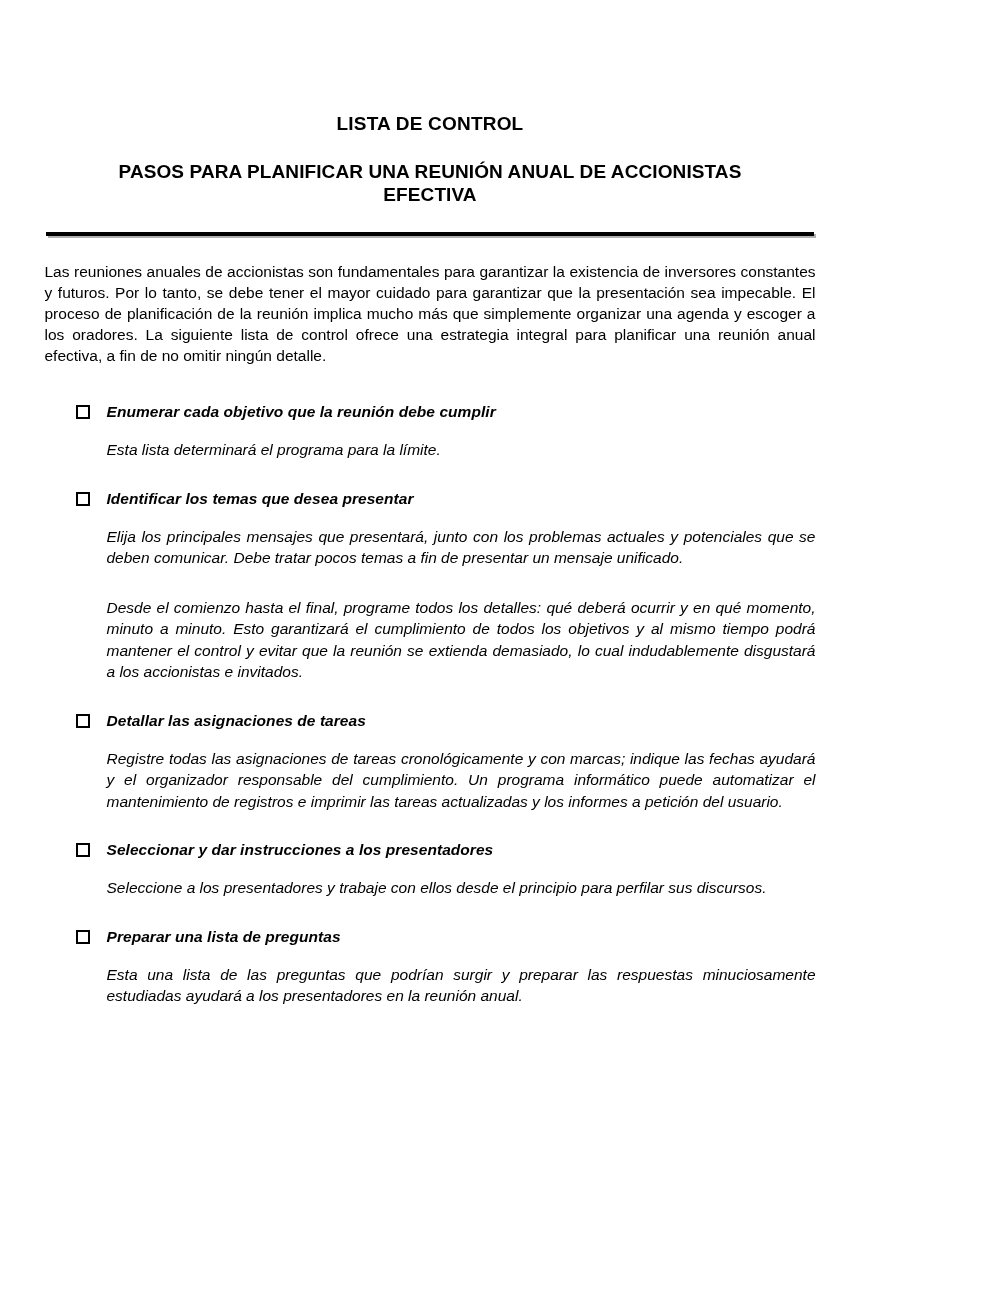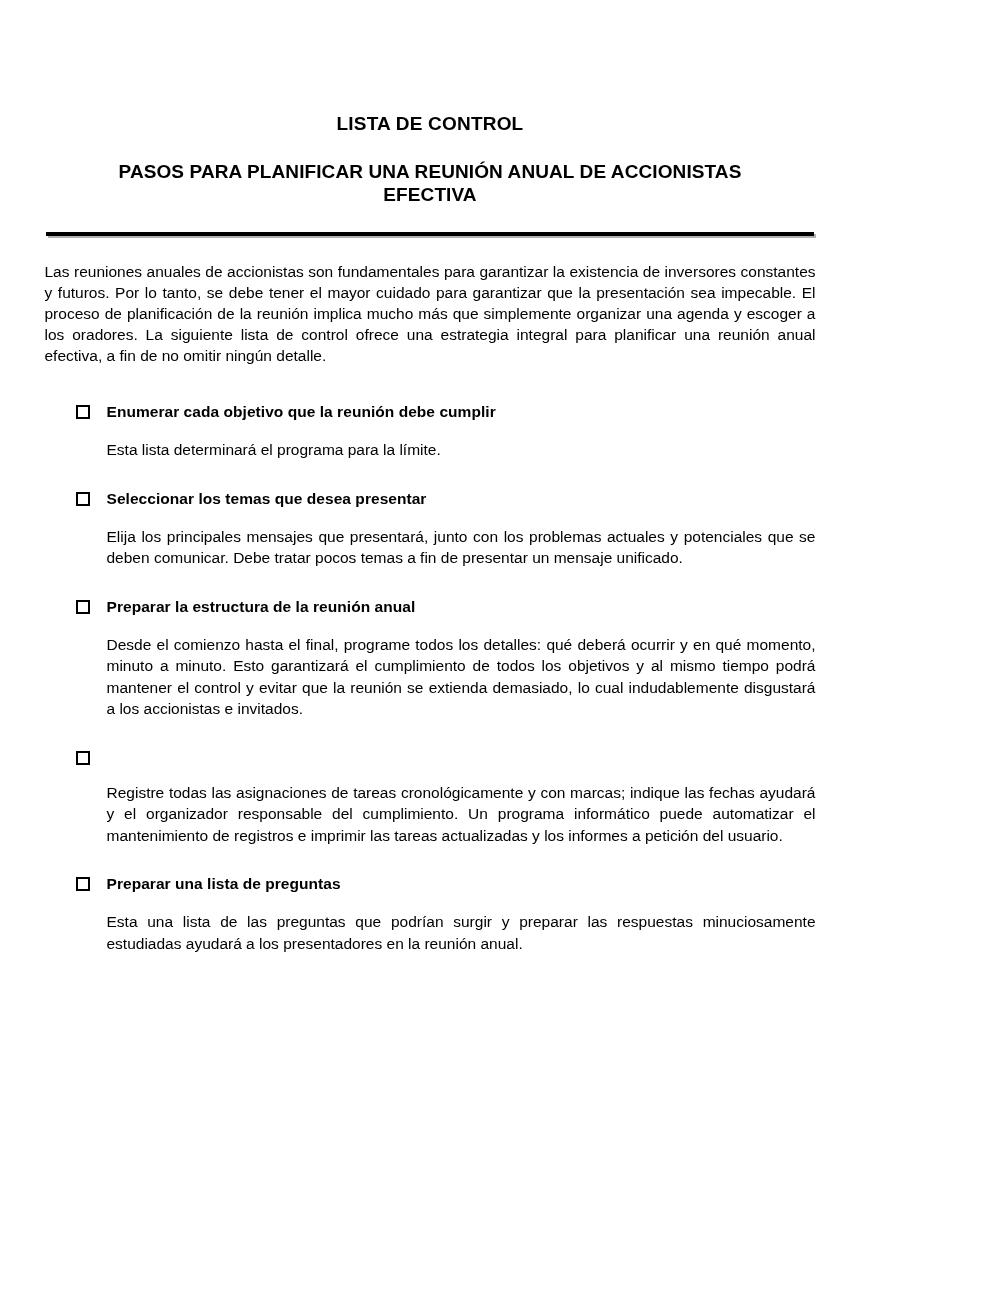--- a/index.html
+++ b/index.html
@@ -73,20 +73,21 @@
   .checklist {
     margin: 36px auto 0 auto;
     width: 771px;
     padding: 0;
     list-style: none;
   }
 
   .check-item {
     margin: 0 0 28px 0;
     padding: 0;
+    font-style: italic;
   }
 
   .check-item:last-child {
     margin-bottom: 14px;
   }
 
   .check-head {
     display: flex;
     align-items: flex-start;
     padding-left: 31px;
@@ -149,36 +150,40 @@
       <li class="check-item">
         <div class="check-head">
           <span class="checkbox"></span>
           <span class="check-head-text">Enumerar cada objetivo que la reunión debe cumplir</span>
         </div>
         <p class="check-body">Esta lista determinará el programa para la límite.</p>
       </li>
       <li class="check-item">
         <div class="check-head">
           <span class="checkbox"></span>
-          <span class="check-head-text">Seleccionar los temas que desea presentar</span>
+          <span class="check-head-text">Identificar los temas que desea presentar</span>
         </div>
         <p class="check-body">Elija los principales mensajes que presentará, junto con los problemas actuales y potenciales que se deben comunicar. Debe tratar pocos temas a fin de presentar un mensaje unificado.</p>
       </li>
       <li class="check-item">
-        <div class="check-head">
-          <span class="checkbox"></span>
-          <span class="check-head-text">Preparar la estructura de la reunión anual</span>
-        </div>
         <p class="check-body">Desde el comienzo hasta el final, programe todos los detalles: qué deberá ocurrir y en qué momento, minuto a minuto.  Esto garantizará el cumplimiento de todos los objetivos y al mismo tiempo podrá mantener el control y evitar que la reunión se extienda demasiado, lo cual indudablemente disgustará a los accionistas e invitados.</p>
       </li>
       <li class="check-item">
         <div class="check-head">
           <span class="checkbox"></span>
+          <span class="check-head-text">Detallar las asignaciones de tareas</span>
         </div>
         <p class="check-body">Registre todas las asignaciones de tareas cronológicamente y con marcas; indique las fechas ayudará y el organizador responsable del cumplimiento. Un programa informático puede automatizar el mantenimiento de registros e imprimir las tareas actualizadas y los informes a petición del usuario.</p>
+      </li>
+      <li class="check-item">
+        <div class="check-head">
+          <span class="checkbox"></span>
+          <span class="check-head-text">Seleccionar y dar instrucciones a los presentadores</span>
+        </div>
+        <p class="check-body">Seleccione a los presentadores y trabaje con ellos desde el principio para perfilar sus discursos.</p>
       </li>
       <li class="check-item">
         <div class="check-head">
           <span class="checkbox"></span>
           <span class="check-head-text">Preparar una lista de preguntas</span>
         </div>
         <p class="check-body">Esta una lista de las preguntas que podrían surgir y preparar las respuestas minuciosamente estudiadas ayudará a los presentadores en la reunión anual.</p>
       </li>
     </ul>
 

